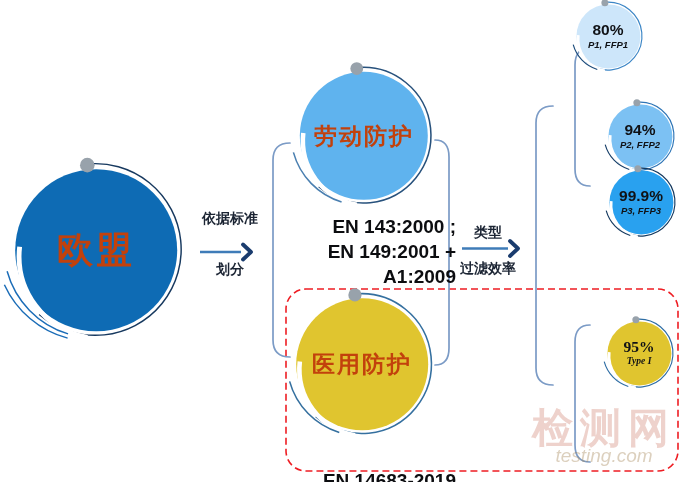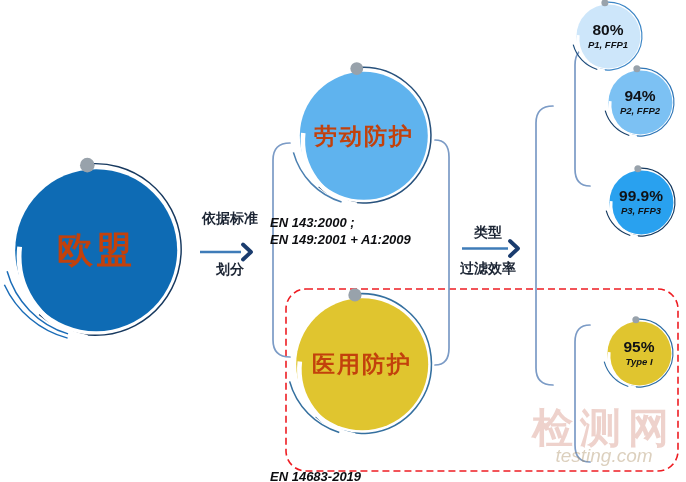--- a/index.html
+++ b/index.html
@@ -10,22 +10,22 @@
   svg{display:block;}
   #overlay{position:absolute;left:0;top:0;z-index:1;}
   .bubble{position:absolute;border-radius:50%;z-index:2;display:flex;align-items:center;justify-content:center;}
   .deco{position:absolute;left:-10%;top:-10%;width:120%;height:120%;overflow:visible;}
   .bubble-label{position:relative;z-index:2;color:#c2410c;font-weight:800;text-align:right;}
   .lbl-eu{font-size:36px;letter-spacing:3px;}
   .lbl-mid{font-size:23px;letter-spacing:2px;}
   .bubble-text{position:relative;z-index:2;text-align:center;color:#101216;}
   .pct{font-size:15.5px;font-weight:800;line-height:1.1;}
   .sub{font-size:9.5px;font-weight:700;font-style:italic;line-height:1.2;margin-top:1px;white-space:pre-line;}
-  .std{position:absolute;width:186px;text-align:left;z-index:3;
-       font-size:13px;font-weight:700;font-style:italic;color:#0c0d10;
+  .std{position:absolute;width:186px;text-align:right;z-index:3;
+       font-size:19px;font-weight:700;color:#0c0d10;
        line-height:1.32;white-space:pre-line;}
   .flow-label{position:absolute;width:74px;text-align:center;z-index:3;
        font-size:14px;font-weight:700;color:#1b2433;}
   .watermark{position:absolute;left:523px;top:408px;width:162px;text-align:center;z-index:4;pointer-events:none;}
   .wm-cn{font-size:41px;font-weight:700;letter-spacing:7px;color:rgba(195,92,72,0.28);line-height:1;}
   .wm-en{font-size:19px;font-style:italic;color:rgba(168,138,92,0.40);margin-top:-4px;}
 </style>
 </head>
 <body>
 
@@ -94,21 +94,21 @@
       <circle cx="63" cy="56" r="51" pathLength="100" fill="none" stroke="#ffffff" stroke-width="4.5" stroke-dasharray="24 76" transform="rotate(100 60 60)"></circle>
       <circle cx="58.5" cy="61.5" r="56" pathLength="100" fill="none" stroke="#1a4a7a" stroke-width="1.8" stroke-dasharray="16 84" transform="rotate(107 60 60)"></circle>
       <circle cx="54.5" cy="7.5" r="5.5" fill="#98a2ab"></circle>
     </svg>
     <div class="bubble-text">
       <div class="pct">80%</div>
       <div class="sub">P1, FFP1</div>
     </div>
   </div>
 
-  <div class="bubble" style="left:608px;top:70px;width:64px;height:64px;">
+  <div class="bubble" style="left:608px;top:104px;width:64px;height:64px;">
     <svg class="deco" viewBox="0 0 120 120">
       <circle cx="60" cy="60" r="50" fill="#7cc1f3"></circle>
       <circle cx="60.5" cy="59.5" r="53" pathLength="100" fill="none" stroke="#2e75b6" stroke-width="1.8" stroke-dasharray="63 37" transform="rotate(-96 60 60)"></circle>
       <circle cx="63" cy="56" r="51" pathLength="100" fill="none" stroke="#ffffff" stroke-width="4.5" stroke-dasharray="24 76" transform="rotate(100 60 60)"></circle>
       <circle cx="58.5" cy="61.5" r="56" pathLength="100" fill="none" stroke="#173f69" stroke-width="1.8" stroke-dasharray="16 84" transform="rotate(107 60 60)"></circle>
       <circle cx="54.5" cy="7.5" r="5.5" fill="#98a2ab"></circle>
     </svg>
     <div class="bubble-text">
       <div class="pct">94%</div>
       <div class="sub">P2, FFP2</div>
@@ -122,21 +122,21 @@
       <circle cx="63" cy="56" r="51" pathLength="100" fill="none" stroke="#ffffff" stroke-width="4.5" stroke-dasharray="24 76" transform="rotate(100 60 60)"></circle>
       <circle cx="58.5" cy="61.5" r="56" pathLength="100" fill="none" stroke="#14395f" stroke-width="1.8" stroke-dasharray="16 84" transform="rotate(107 60 60)"></circle>
       <circle cx="54.5" cy="7.5" r="5.5" fill="#98a2ab"></circle>
     </svg>
     <div class="bubble-text">
       <div class="pct">99.9%</div>
       <div class="sub">P3, FFP3</div>
     </div>
   </div>
 
-  <div class="bubble" style="left:607px;top:321px;width:64px;height:64px;">
+  <div class="bubble" style="left:607px;top:321px;width:64px;height:64px;font-family:Liberation Serif, serif;">
     <svg class="deco" viewBox="0 0 120 120">
       <circle cx="60" cy="60" r="50" fill="#e0c52f"></circle>
       <circle cx="60.5" cy="59.5" r="53" pathLength="100" fill="none" stroke="#2e6da4" stroke-width="1.8" stroke-dasharray="63 37" transform="rotate(-96 60 60)"></circle>
       <circle cx="63" cy="56" r="51" pathLength="100" fill="none" stroke="#ffffff" stroke-width="4.5" stroke-dasharray="24 76" transform="rotate(100 60 60)"></circle>
       <circle cx="58.5" cy="61.5" r="56" pathLength="100" fill="none" stroke="#2e6da4" stroke-width="1.8" stroke-dasharray="16 84" transform="rotate(107 60 60)"></circle>
       <circle cx="54.5" cy="7.5" r="5.5" fill="#98a2ab"></circle>
     </svg>
     <div class="bubble-text">
       <div class="pct">95%</div>
       <div class="sub">Type I</div>

